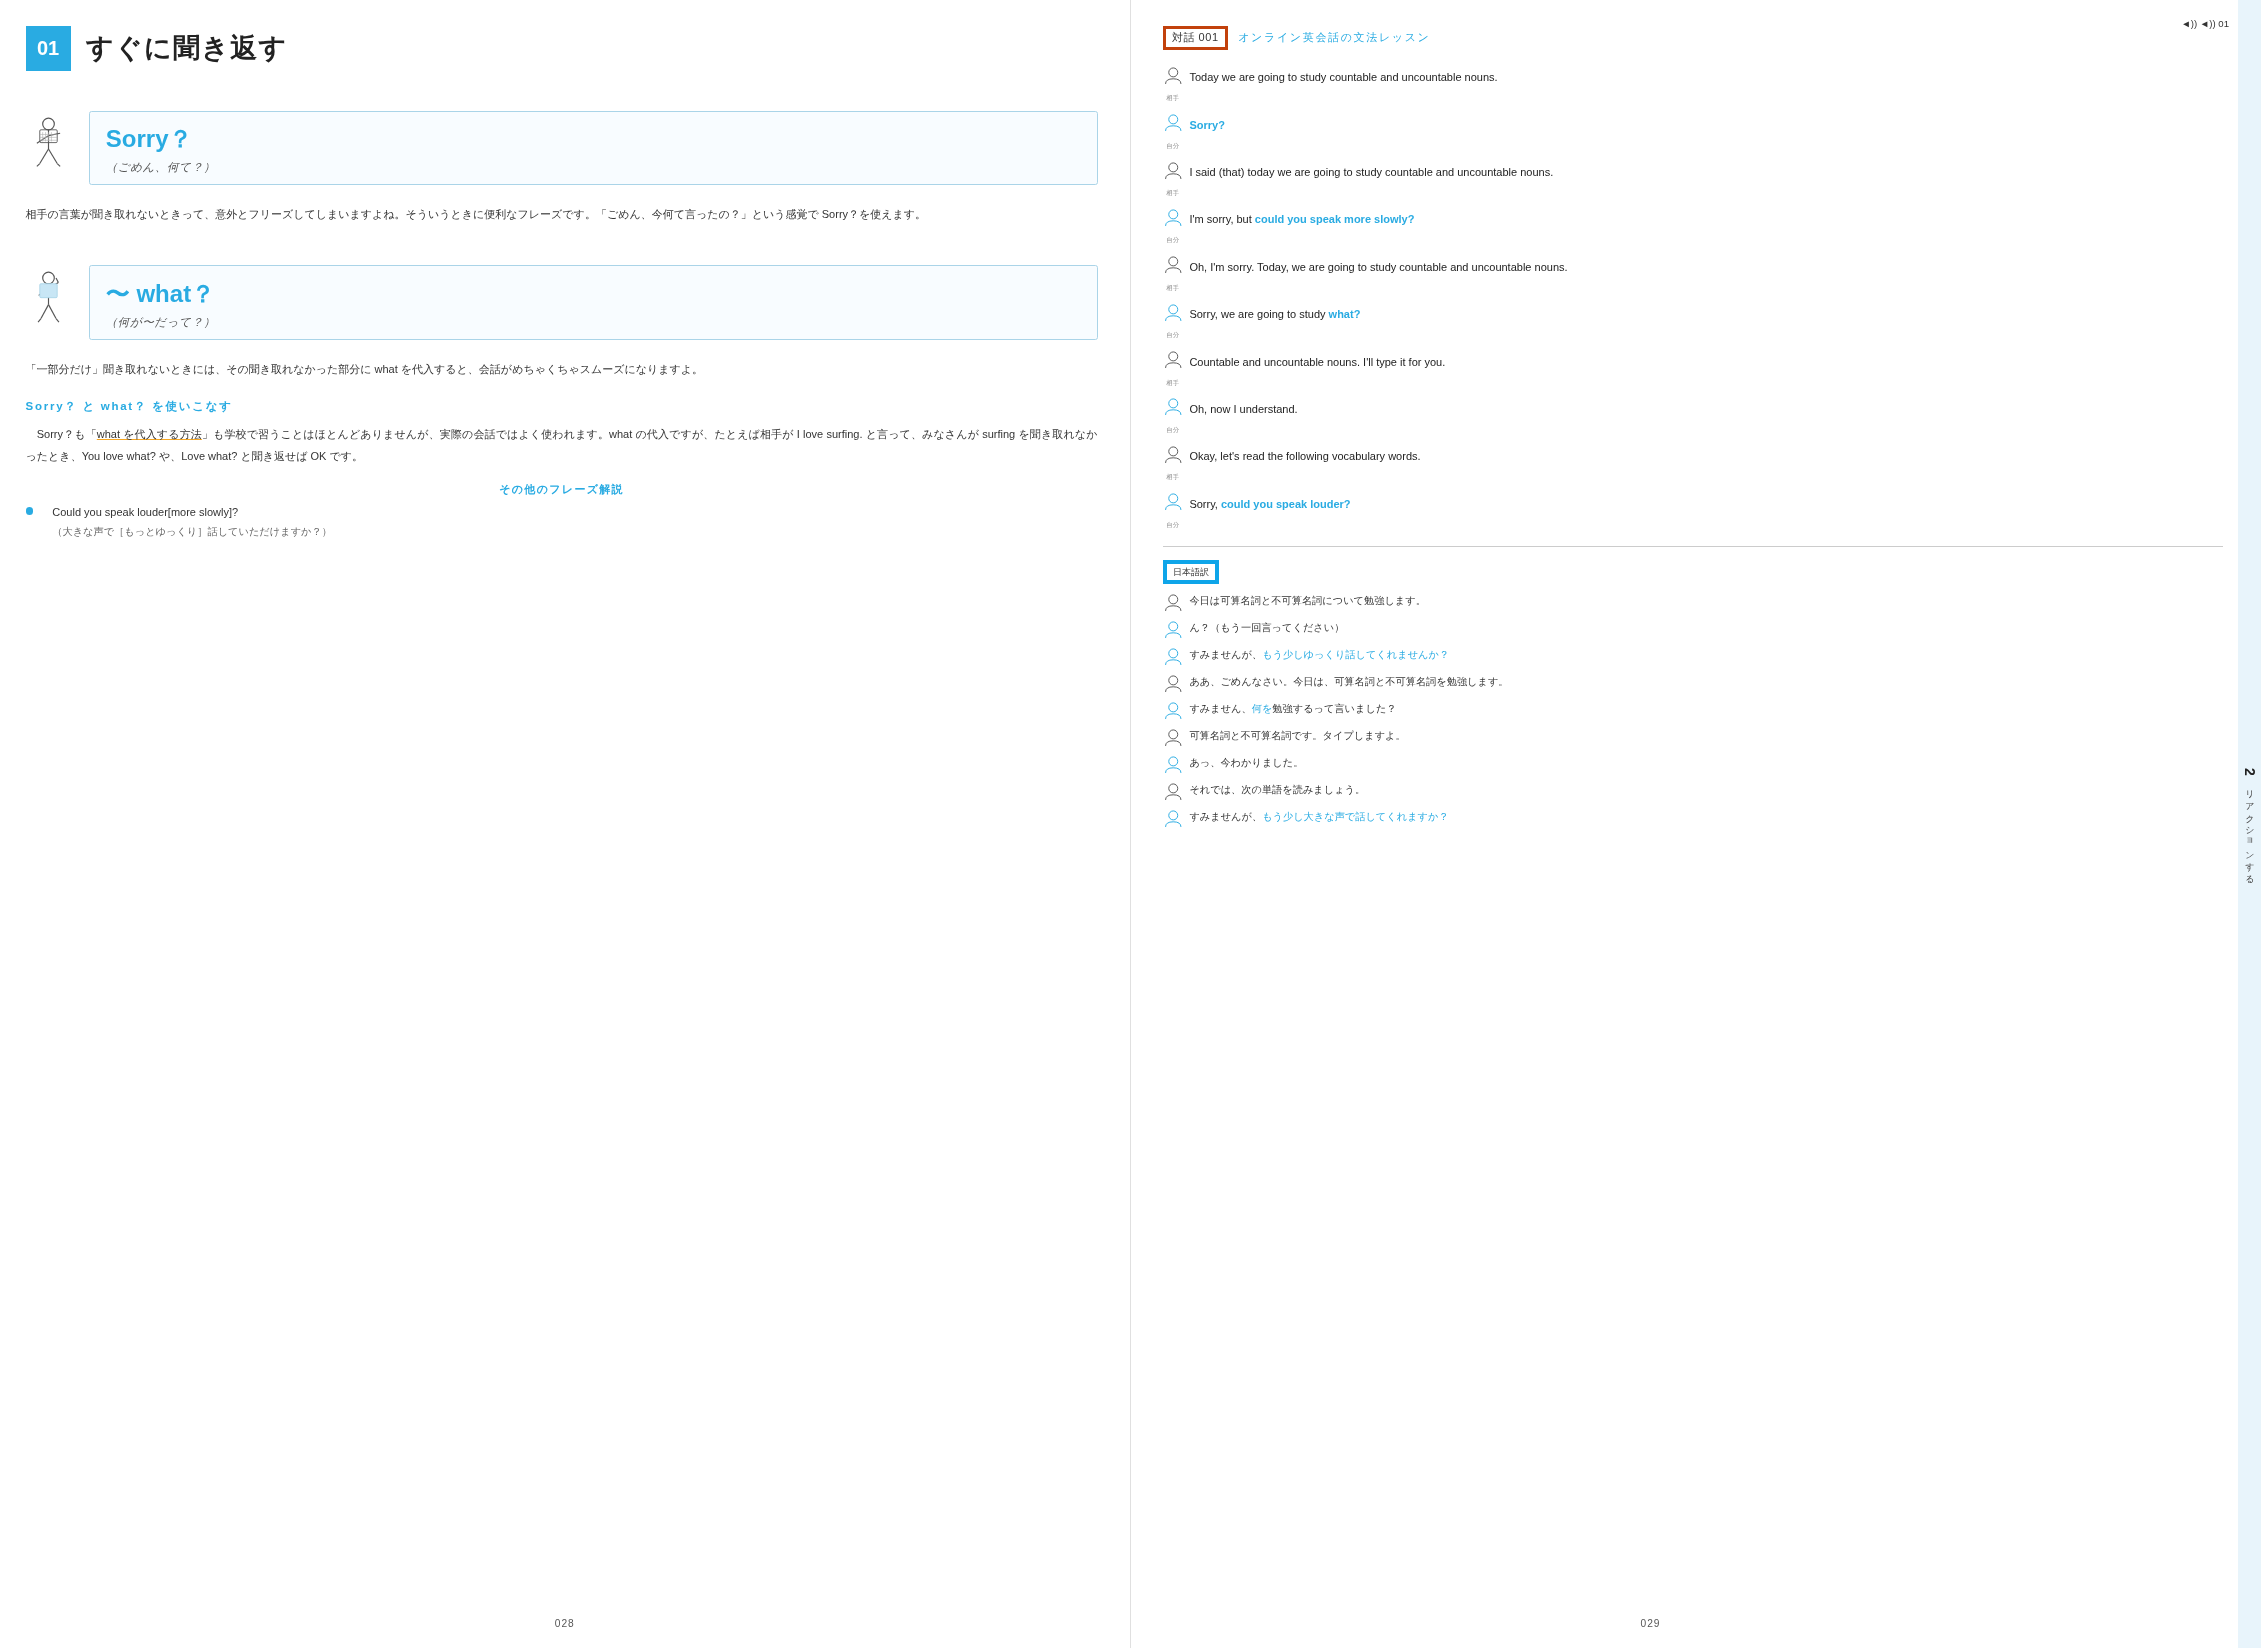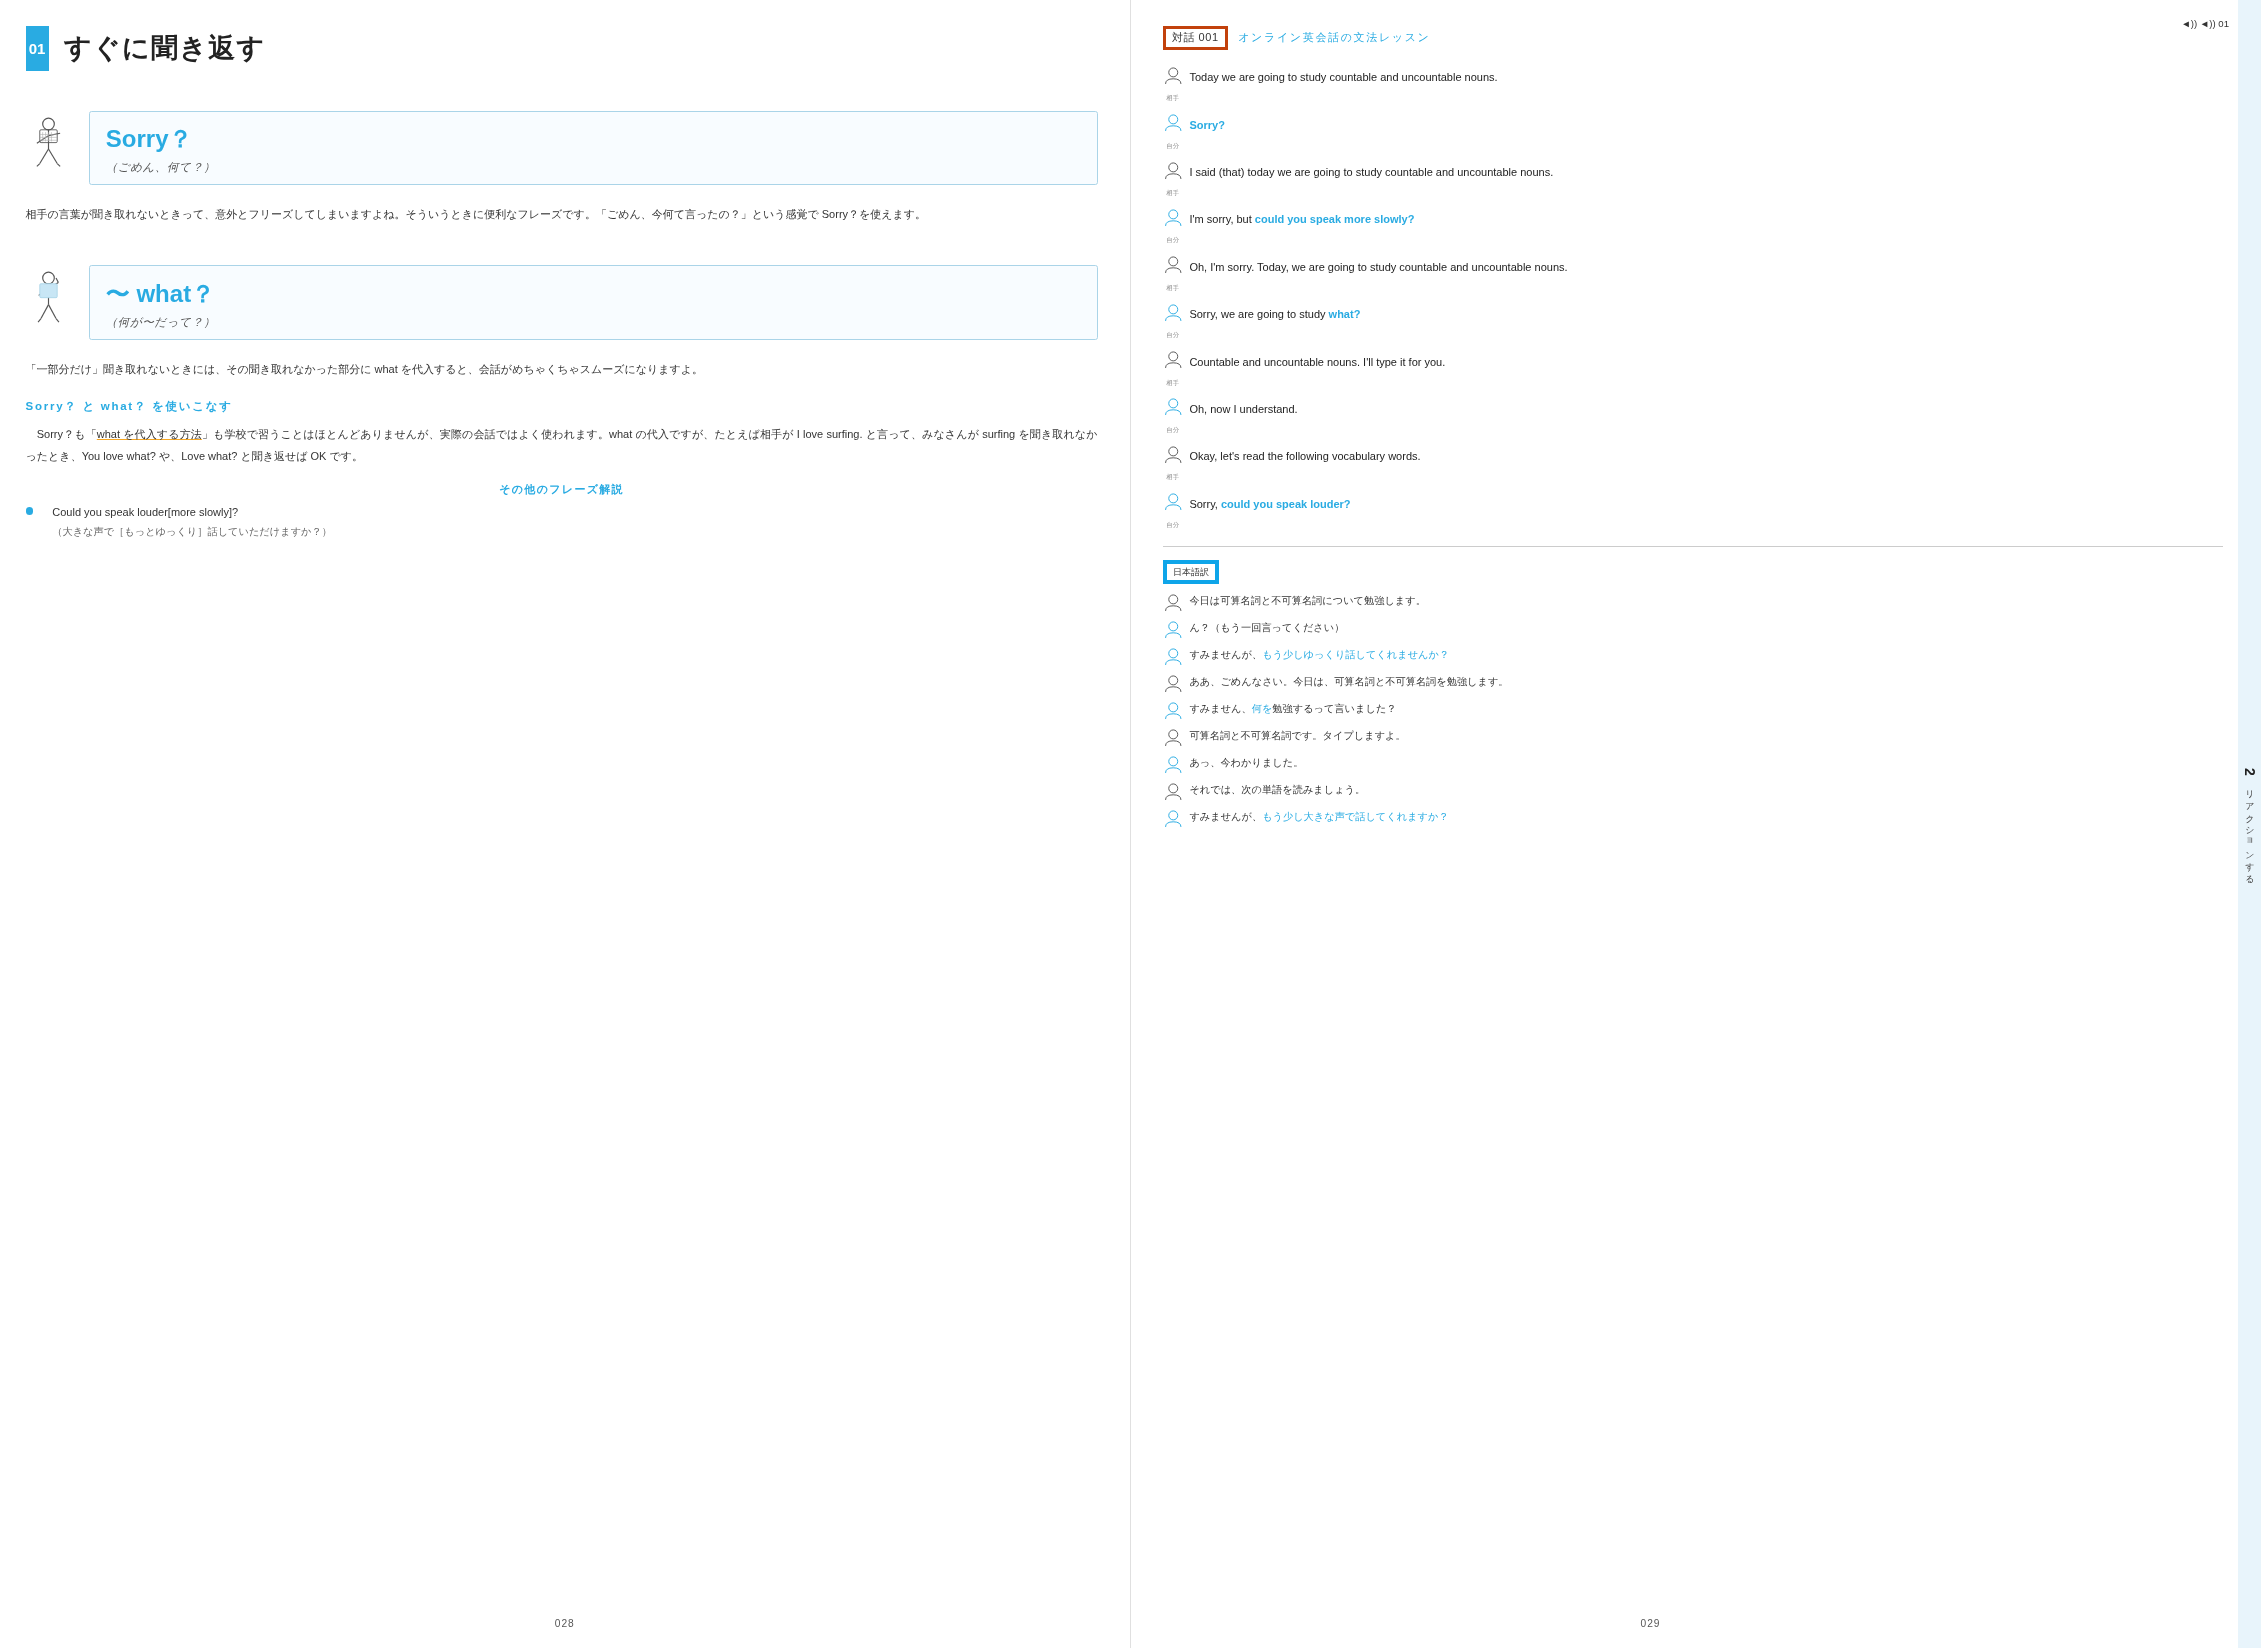--- a/index.html
+++ b/index.html
@@ -28,23 +28,23 @@
     .chapter-header {
       display: flex;
       align-items: center;
       margin-bottom: 25.6px;
       gap: 15.4px;
     }
 
     .chapter-number {
       background: #29abe2;
       color: white;
-      font-size: 15px;
+      font-size: 20px;
       font-weight: bold;
-      width: 23px;
+      width: 45px;
       height: 45px;
       display: flex;
       align-items: center;
       justify-content: center;
     }
 
     .chapter-title {
       font-size: 27px;
       font-weight: bold;
       color: #222;

